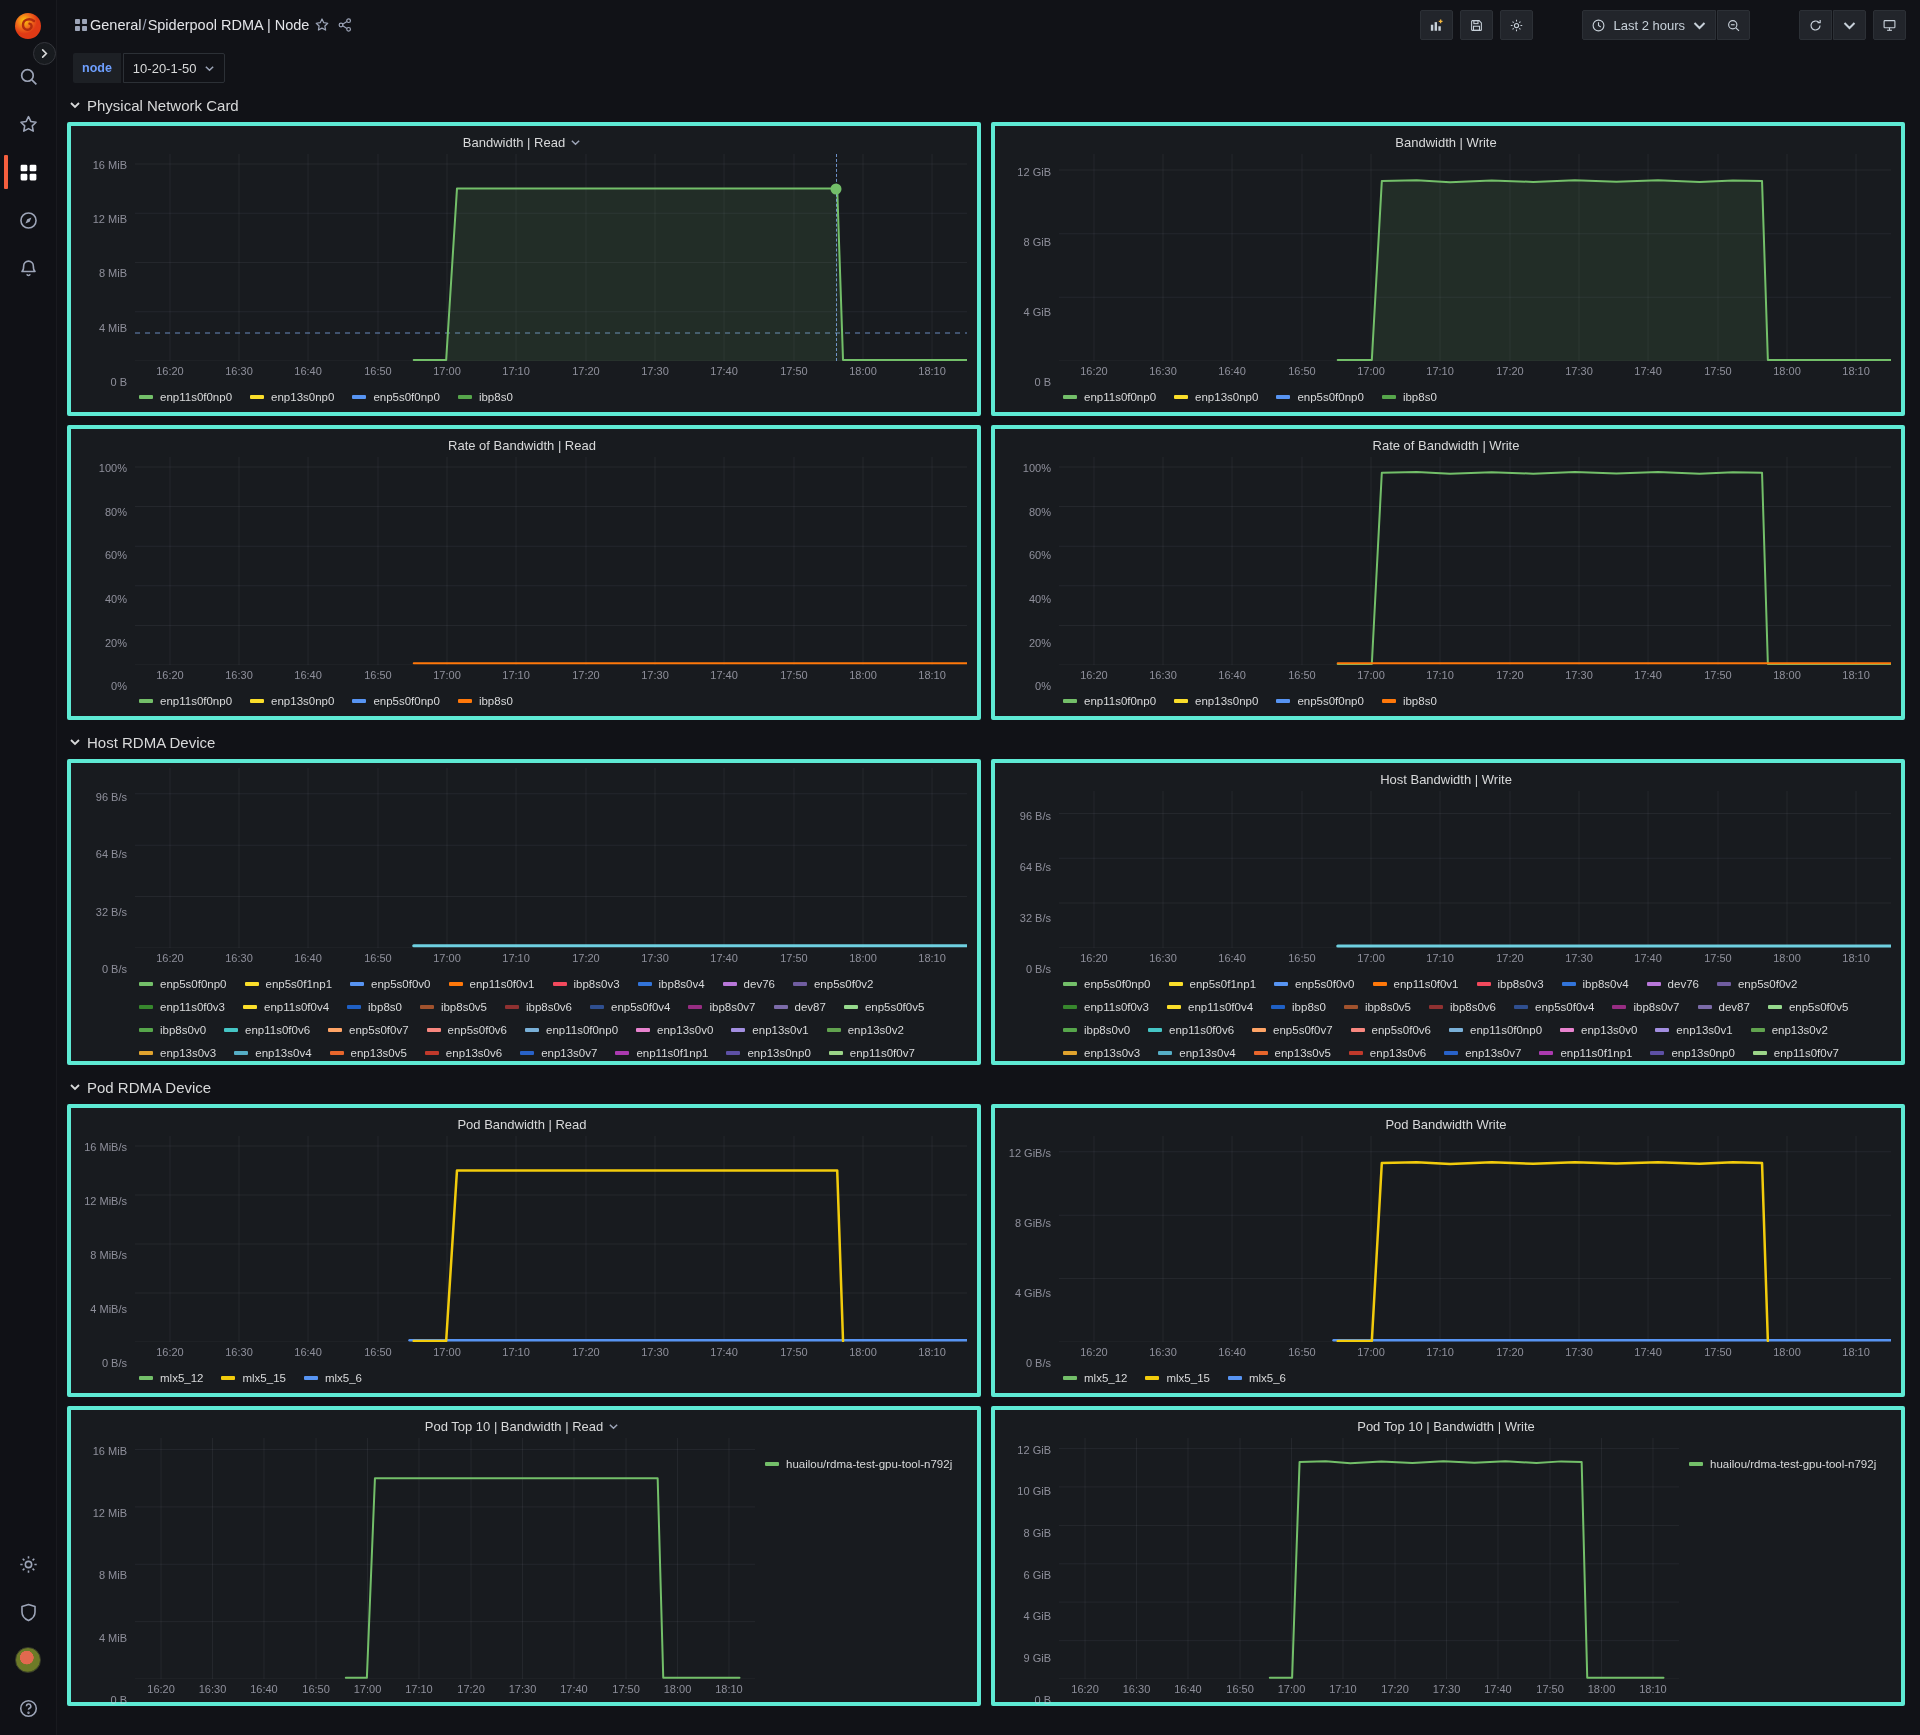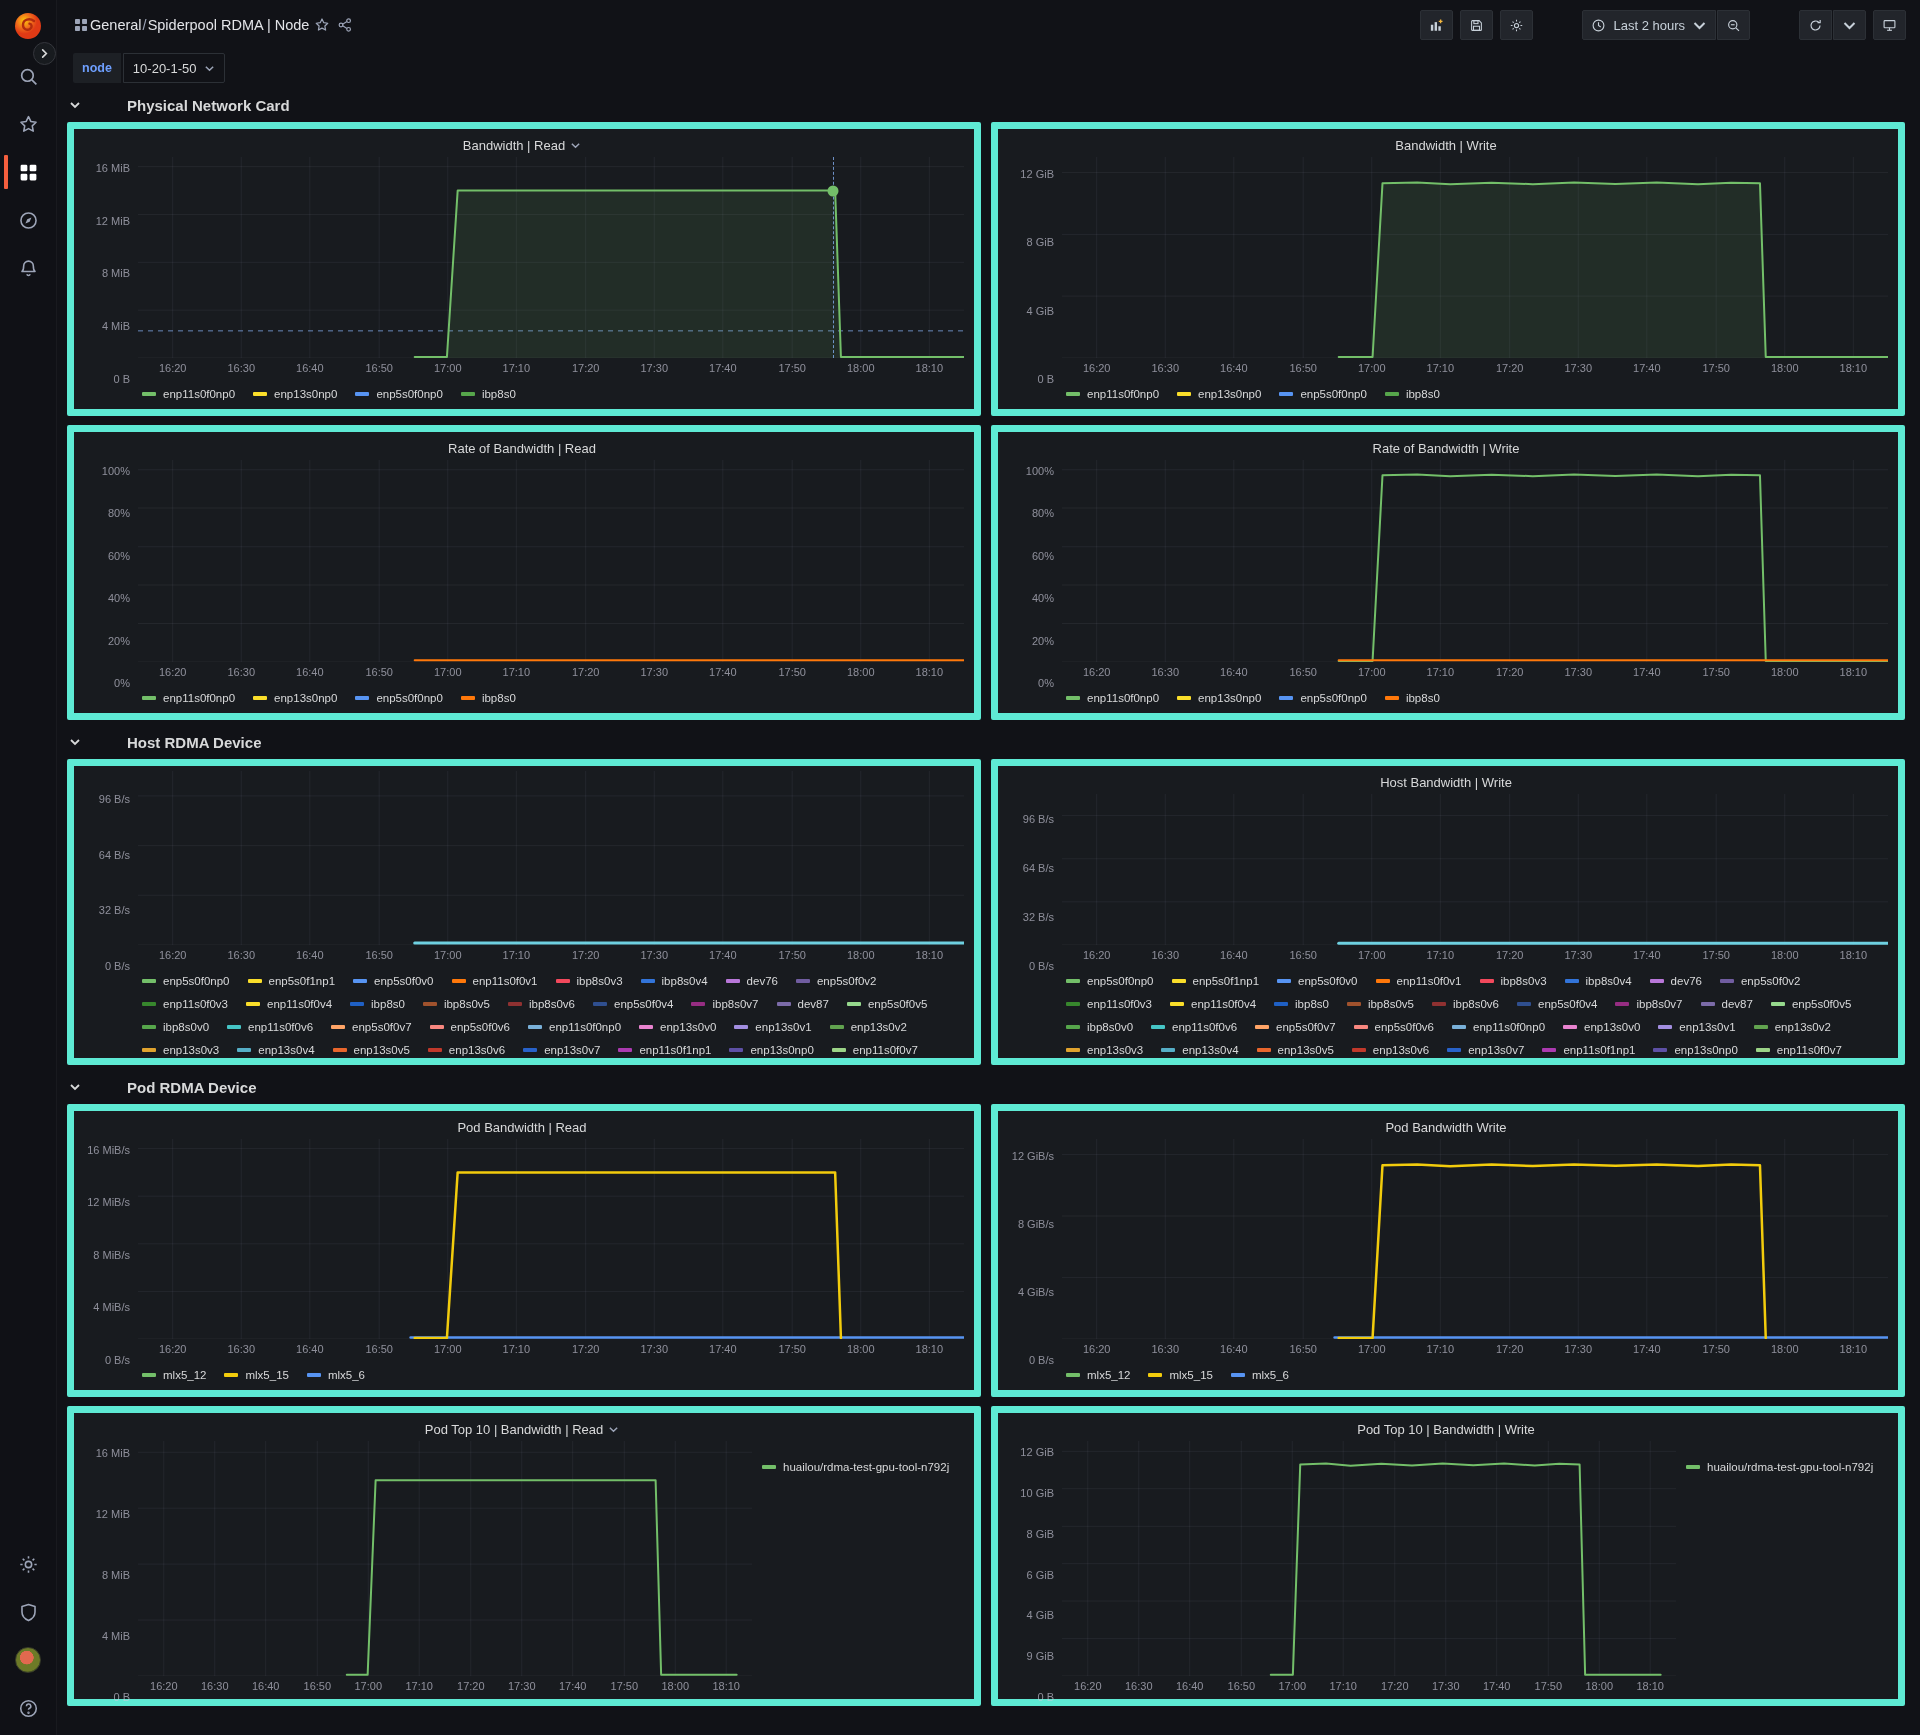--- a/index.html
+++ b/index.html
@@ -43,26 +43,26 @@
   .var-label { height:30px; display:flex; align-items:center; padding:0 9px; background:#1d2025; border-radius:2px 0 0 2px;
     color:#6e9fff; font-size:12.5px; font-weight:700; cursor:pointer; }
   .var-value { height:30px; display:flex; align-items:center; gap:8px; padding:0 9px; background:#111217;
     border:1px solid #2c3036; border-radius:0 2px 2px 0; font-size:13px; color:#d8d9da; cursor:pointer; }
   .var-value svg { width:11px; height:11px; color:#9da5b8; }
 
   
   .dash { padding:2px 15px 0 10px; }
   .section-head { display:flex; align-items:center; gap:6px; height:26px; margin:4px 0 4px 2px; cursor:pointer; }
   .section-head svg { width:12px; height:12px; color:#d8d9da; }
-  .section-head h2 { font-size:15px; font-weight:700; color:#d8d9da;margin-left:40px; }
+  .section-head h2 { font-size:15px; font-weight:400; color:#d8d9da; }
   .row { display:grid; grid-template-columns:1fr 1fr; gap:10px; margin-bottom:9px; }
   .h-r1 .panel { height:294px; } .h-r2 .panel { height:295px; }
   .h-r3 .panel { height:306px; } .h-r4 .panel { height:293px; } .h-r5 .panel { height:300px; }
 
-  .panel { background:#181b1f; border:7px solid #5eead4; border-radius:2px; padding:5px 10px 2px 6px;
+  .panel { background:#181b1f; border:4px solid #5eead4; border-radius:2px; padding:5px 10px 2px 6px;
     display:flex; flex-direction:column; min-width:0; position:relative; }
   .p-title { height:23px; display:flex; align-items:center; justify-content:center; gap:5px;
     font-size:13px; font-weight:500; color:#d8d9da; cursor:pointer; }
   .p-title svg { width:11px; height:11px; color:#9da5b8; }
   .p-body { flex:1; display:flex; min-height:0; }
   .y-axis { width:58px; position:relative; flex:none; }
   .ytick { position:absolute; right:8px; transform:translateY(50%); font-size:11px; color:rgba(204,204,220,0.65); white-space:nowrap; }
   .plot-col { flex:1; display:flex; flex-direction:column; min-width:0; }
   .plot { flex:1; position:relative; }
   .plot > svg { position:absolute; inset:0; width:100%; height:100%; }

